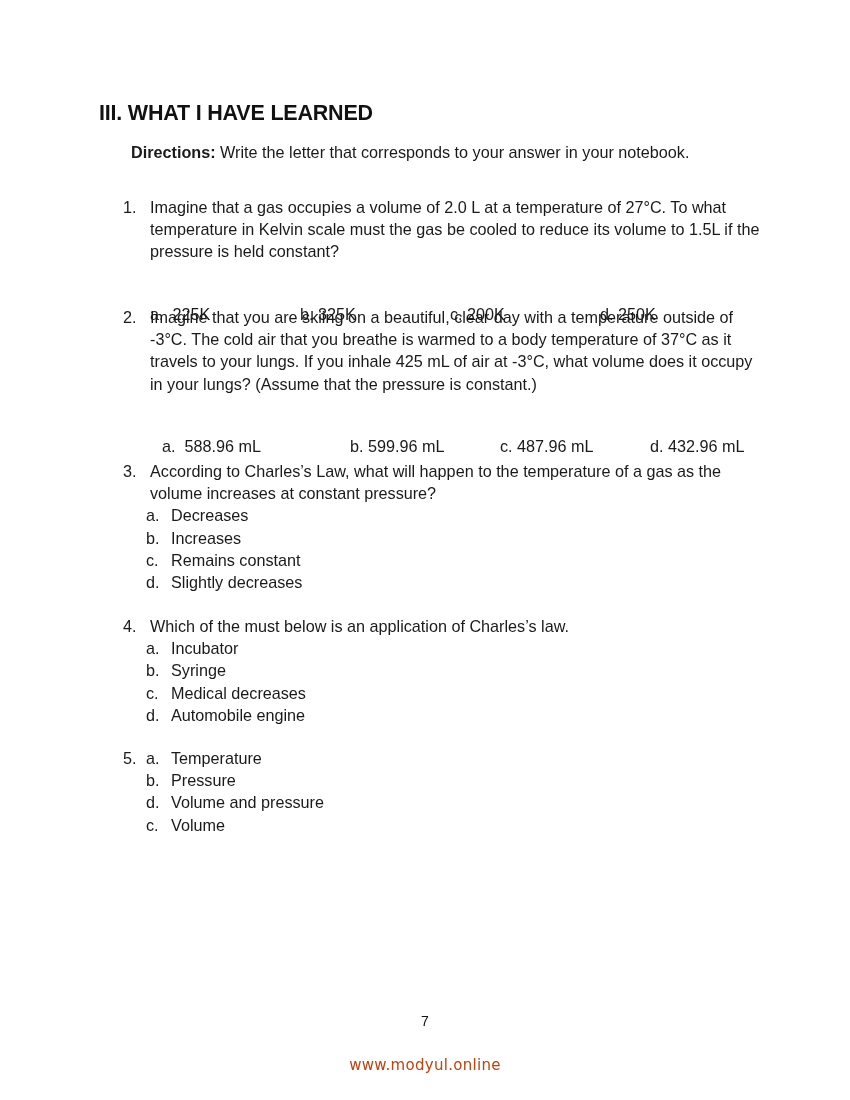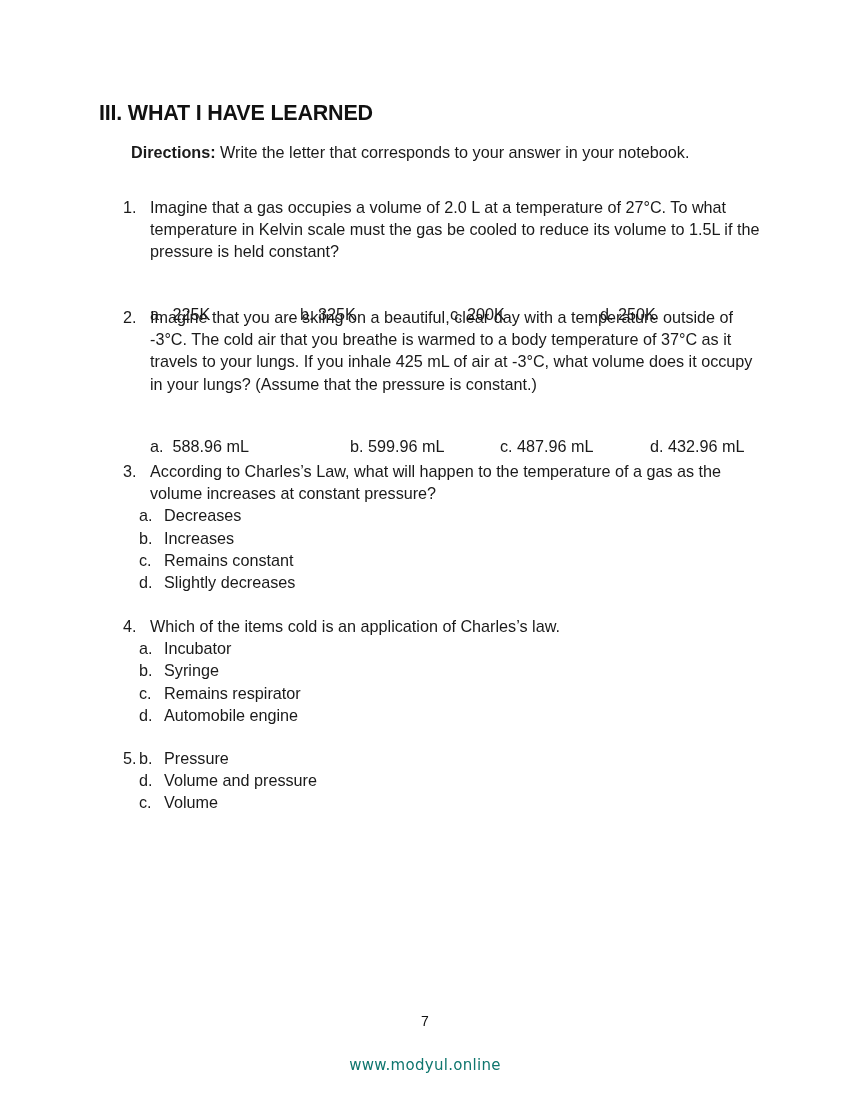--- a/index.html
+++ b/index.html
@@ -16,32 +16,32 @@
     .directions {
       position: absolute; left: 100px; top: 141px; width: 620px;
       font-size: 15.2px; line-height: 22px; text-indent: 31px;
       font-family: "Liberation Sans", sans-serif; font-size: 16.2px;
     }
     .directions b { font-weight: bold; }
     .q { position: absolute; left: 123px; width: 640px;
       font-family: "Liberation Sans", sans-serif; font-size: 16.2px; line-height: 22.2px; }
     .q .num { position: absolute; left: 0; top: 0; width: 26px; }
     .q .stem { margin-left: 27px; }
-    .q .opts { margin-left: 16px; }
+    .q .opts { margin-left: 23px; }
     .q .opt { display: block; }
     .q .opt .ol { display: inline-block; width: 25px; }
     .q .row { position: relative; height: 22.2px; margin-left: 27px; }
     .q .row .cell { position: absolute; top: 0; white-space: nowrap; margin-top: 40px; }
     .page-number {
       position: absolute; left: 0; width: 850px; top: 1013px; text-align: center;
       font-family: "Liberation Sans", sans-serif; font-size: 14px; color: #111;
     }
     .watermark {
       position: absolute; left: 0; width: 850px; top: 1056px; text-align: center;
-      font-family: "DejaVu Sans", sans-serif; font-size: 15px; color: #0f766e; letter-spacing: 0.3px;
+      font-family: "DejaVu Sans", sans-serif; font-size: 15px; color: #c2410c; letter-spacing: 0.3px;
     }
   </style>
 </head>
 <body>
 
 <div class="page">
 
   <div class="title">III. WHAT I HAVE LEARNED</div>
 
   <div class="directions"><b>Directions:</b><span> Write the letter that corresponds to your answer in your notebook.</span></div>
@@ -54,52 +54,53 @@
       <span class="cell" style="left:150px;text-align:right;"><span>b.</span> <span>325K</span></span>
       <span class="cell" style="left:300px;"><span>c.</span> <span>200K</span></span>
       <span class="cell" style="left:450px;"><span>d.</span> <span>250K</span></span>
     </div>
   </div>
 
   <div class="q" style="top:306px;">
     <span class="num">2.</span>
     <div class="stem">Imagine that you are skiing on a beautiful, clear day with a temperature outside of -3°C. The cold air that you breathe is warmed to a body temperature of 37°C as it travels to your lungs. If you inhale  425 mL of air at -3°C, what volume does it occupy in your lungs? (Assume that the pressure is constant.)</div>
     <div class="row">
-      <span class="cell" style="left:0px;text-align:right;"><span>a.</span>&nbsp;&nbsp;<span>588.96 mL</span></span>
+      <span class="cell" style="left:12px;text-align:right;"><span>a.</span>&nbsp;&nbsp;<span>588.96 mL</span></span>
       <span class="cell" style="left:200px;"><span>b.</span> <span>599.96 mL</span></span>
       <span class="cell" style="left:350px;"><span>c.</span> <span>487.96 mL</span></span>
       <span class="cell" style="left:500px;"><span>d.</span> <span>432.96 mL</span></span>
     </div>
   </div>
 
   <div class="q" style="top:460px;">
     <span class="num">3.</span>
     <div class="stem">According to Charles’s Law, what will happen to the temperature of a gas as the volume increases at constant pressure?</div>
     <div class="opts">
       <span class="opt"><span class="ol">a.</span><span>Decreases</span></span>
       <span class="opt"><span class="ol">b.</span><span>Increases</span></span>
       <span class="opt"><span class="ol">c.</span><span>Remains constant</span></span>
       <span class="opt"><span class="ol">d.</span><span>Slightly decreases</span></span>
     </div>
   </div>
 
   <div class="q" style="top:615px;">
     <span class="num">4.</span>
-    <div class="stem">Which of the items cold is an application of Charles’s law.</div>
+    <div class="stem">Which of the must below is an application of Charles’s law.</div>
     <div class="opts">
       <span class="opt"><span class="ol">a.</span><span>Incubator</span></span>
       <span class="opt"><span class="ol">b.</span><span>Syringe</span></span>
-      <span class="opt"><span class="ol">c.</span><span>Remains respirator</span></span>
+      <span class="opt"><span class="ol">c.</span><span>Medical decreases</span></span>
       <span class="opt"><span class="ol">d.</span><span>Automobile engine</span></span>
     </div>
   </div>
 
   <div class="q" style="top:747px;">
     <span class="num">5.</span>
     <div class="opts">
+      <span class="opt"><span class="ol">a.</span><span>Temperature</span></span>
       <span class="opt"><span class="ol">b.</span><span>Pressure</span></span>
       <span class="opt"><span class="ol">d.</span><span>Volume and pressure</span></span>
       <span class="opt"><span class="ol">c.</span><span>Volume</span></span>
     </div>
   </div>
 
   <div class="page-number">7</div>
   <div class="watermark">www.modyul.online</div>
 </div>
 

